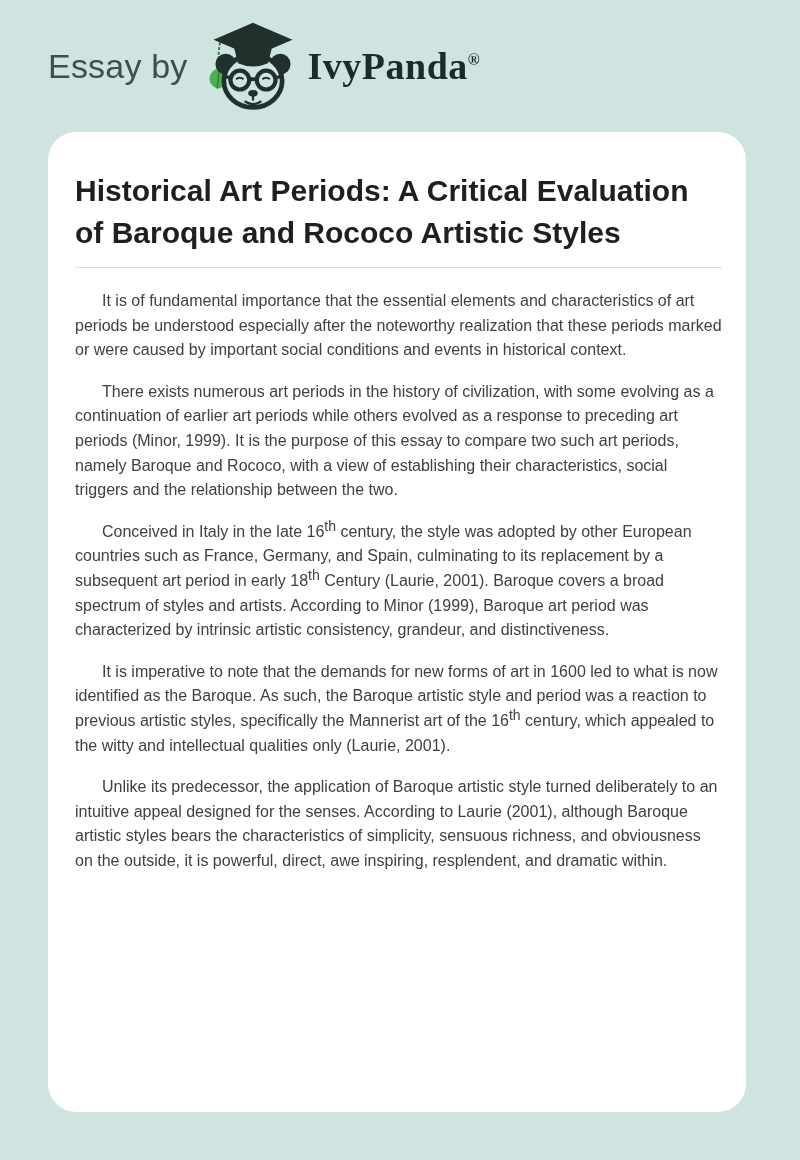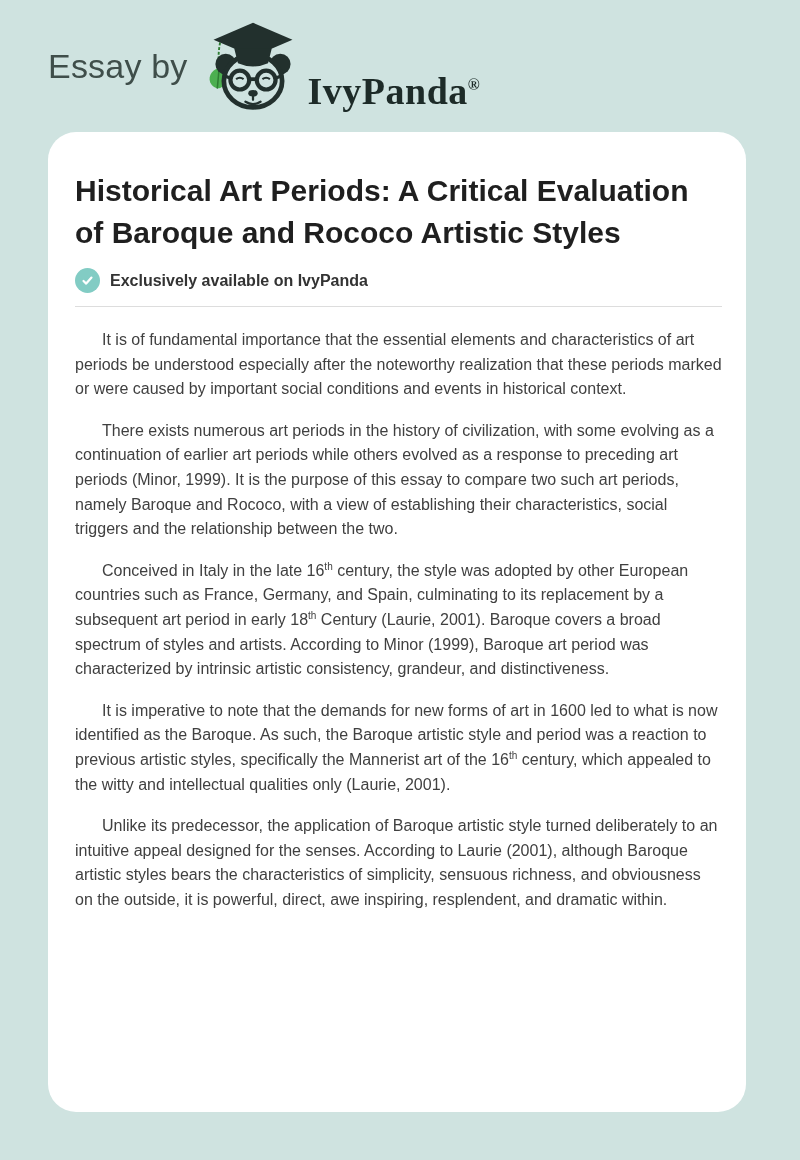--- a/index.html
+++ b/index.html
@@ -19,21 +19,21 @@
     align-items: center;
     padding-left: 48px;
   }
   .essay-by {
     font-size: 34px;
     color: #3f4e4a;
     letter-spacing: 0.2px;
   }
   .logo {
     display: flex;
-    align-items: flex-end;
+    align-items: center;
     margin-left: 18px;
   }
   .logo svg { display: block; }
   .brand {
     font-family: "Liberation Serif", serif;
     font-weight: bold;
     font-size: 38px;
     color: #1d2b28;
     margin-left: 8px;
     letter-spacing: 0.5px;
@@ -89,21 +89,21 @@
   .paragraphs { margin-top: 21px; }
   .paragraphs p {
     margin: 0 0 17px 0;
     font-size: 16px;
     line-height: 24.6px;
     color: #404040;
     text-indent: 27px;
   }
   .paragraphs p:last-child { margin-bottom: 0; }
   .paragraphs sup {
-    font-size: 10px;
+    font-size: 14px;
     line-height: 0;
     vertical-align: super;
   }
 </style>
 </head>
 <body>
 
 <header class="site-header">
   <span class="essay-by">Essay by</span>
   <span class="logo">
@@ -132,28 +132,20 @@
       <ellipse cx="50" cy="79" rx="5" ry="3.5" fill="#22302d"></ellipse>
       <path d="M50,82 L50,86 M42,88 Q50,93 58,88" stroke="#22302d" stroke-width="2.4" fill="none" stroke-linecap="round"></path>
     </svg>
     <span class="brand"><span>IvyPanda</span><sup>®</sup></span>
   </span>
 </header>
 
 <main class="card">
   <h1>Historical Art Periods: A Critical Evaluation of Baroque and Rococo Artistic Styles</h1>
 
-  <div class="badge-row">
-    <span class="check-circle">
-      <svg width="13" height="13" viewBox="0 0 13 13" aria-hidden="true">
-        <path d="M2.5,7 L5.2,9.6 L10.5,3.6" fill="none" stroke="#ffffff" stroke-width="2.2" stroke-linecap="round" stroke-linejoin="round"></path>
-      </svg>
-    </span>
-    <span class="badge-label">Exclusively available on IvyPanda</span>
-  </div>
 
   <hr class="divider">
 
   <div class="paragraphs">
       <p><span>It is of fundamental importance that the essential elements and characteristics of art periods be understood especially after the noteworthy realization that these periods marked or were caused by important social conditions and events in historical context.</span></p>
       <p><span>There exists numerous art periods in the history of civilization, with some evolving as a continuation of earlier art periods while others evolved as a response to preceding art periods (Minor, 1999). It is the purpose of this essay to compare two such art periods, namely Baroque and Rococo, with a view of establishing their characteristics, social triggers and the relationship between the two.</span></p>
       <p><span>Conceived in Italy in the late 16</span><sup>th</sup><span> century, the style was adopted by other European countries such as France, Germany, and Spain, culminating to its replacement by a subsequent art period in early 18</span><sup>th</sup><span> Century (Laurie, 2001). Baroque covers a broad spectrum of styles and artists. According to Minor (1999), Baroque art period was characterized by intrinsic artistic consistency, grandeur, and distinctiveness.</span></p>
       <p><span>It is imperative to note that the demands for new forms of art in 1600 led to what is now identified as the Baroque. As such, the Baroque artistic style and period was a reaction to previous artistic styles, specifically the Mannerist art of the 16</span><sup>th</sup><span> century, which appealed to the witty and intellectual qualities only (Laurie, 2001).</span></p>
       <p><span>Unlike its predecessor, the application of Baroque artistic style turned deliberately to an intuitive appeal designed for the senses. According to Laurie (2001), although Baroque artistic styles bears the characteristics of simplicity, sensuous richness, and obviousness on the outside, it is powerful, direct, awe inspiring, resplendent, and dramatic within.</span></p>
     </div>

